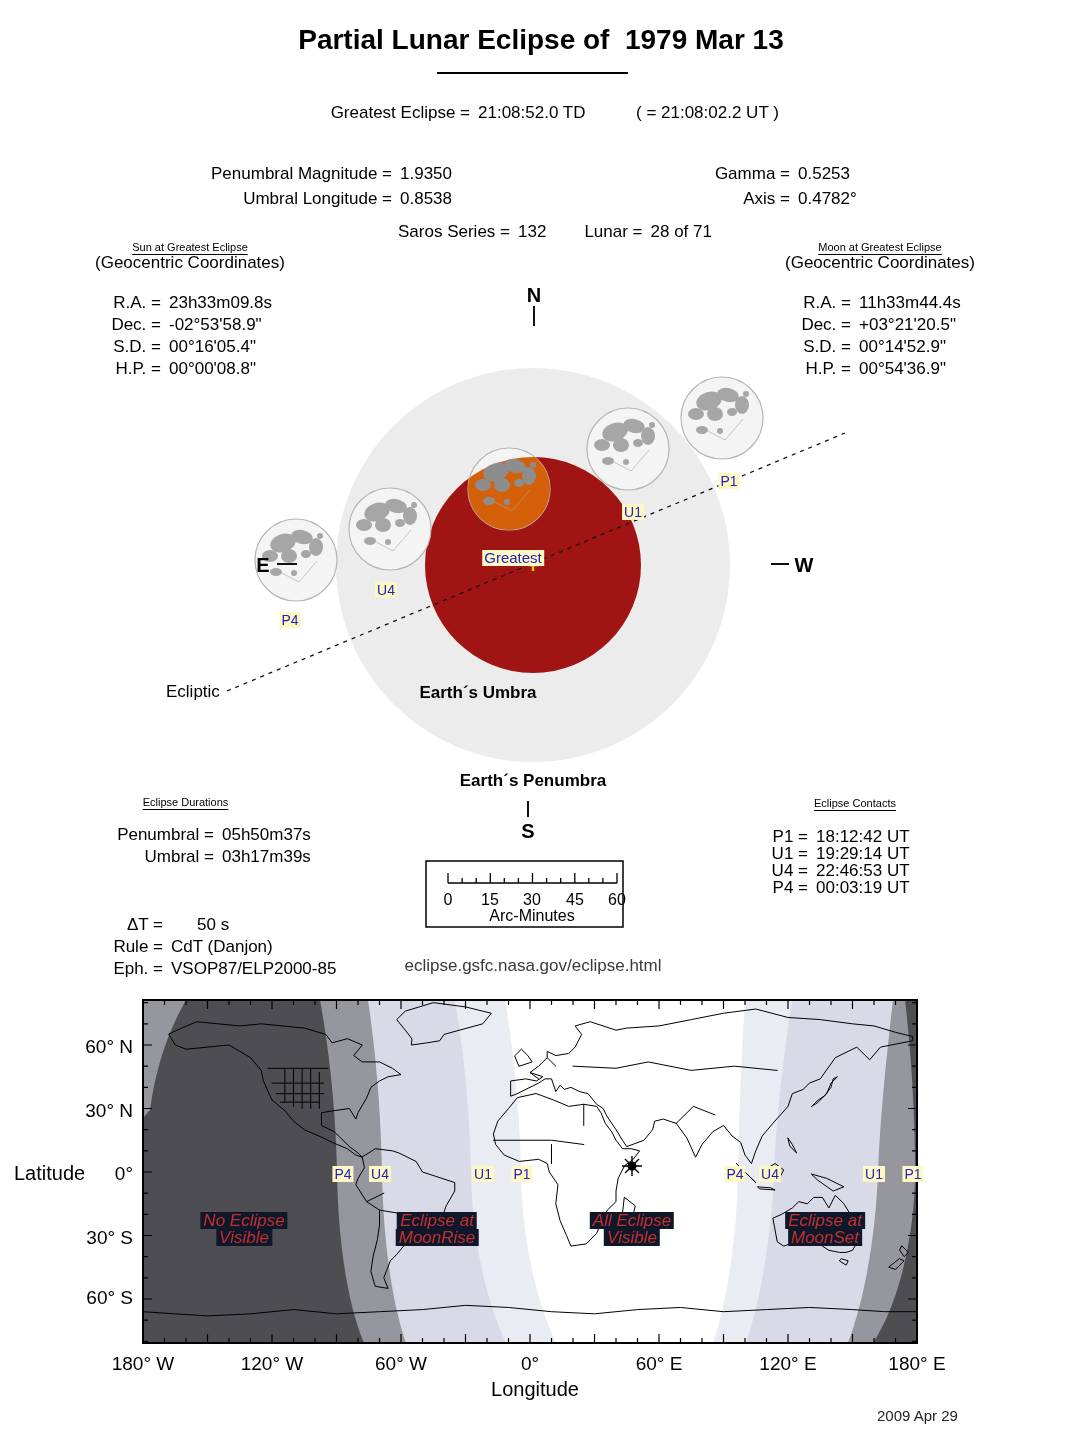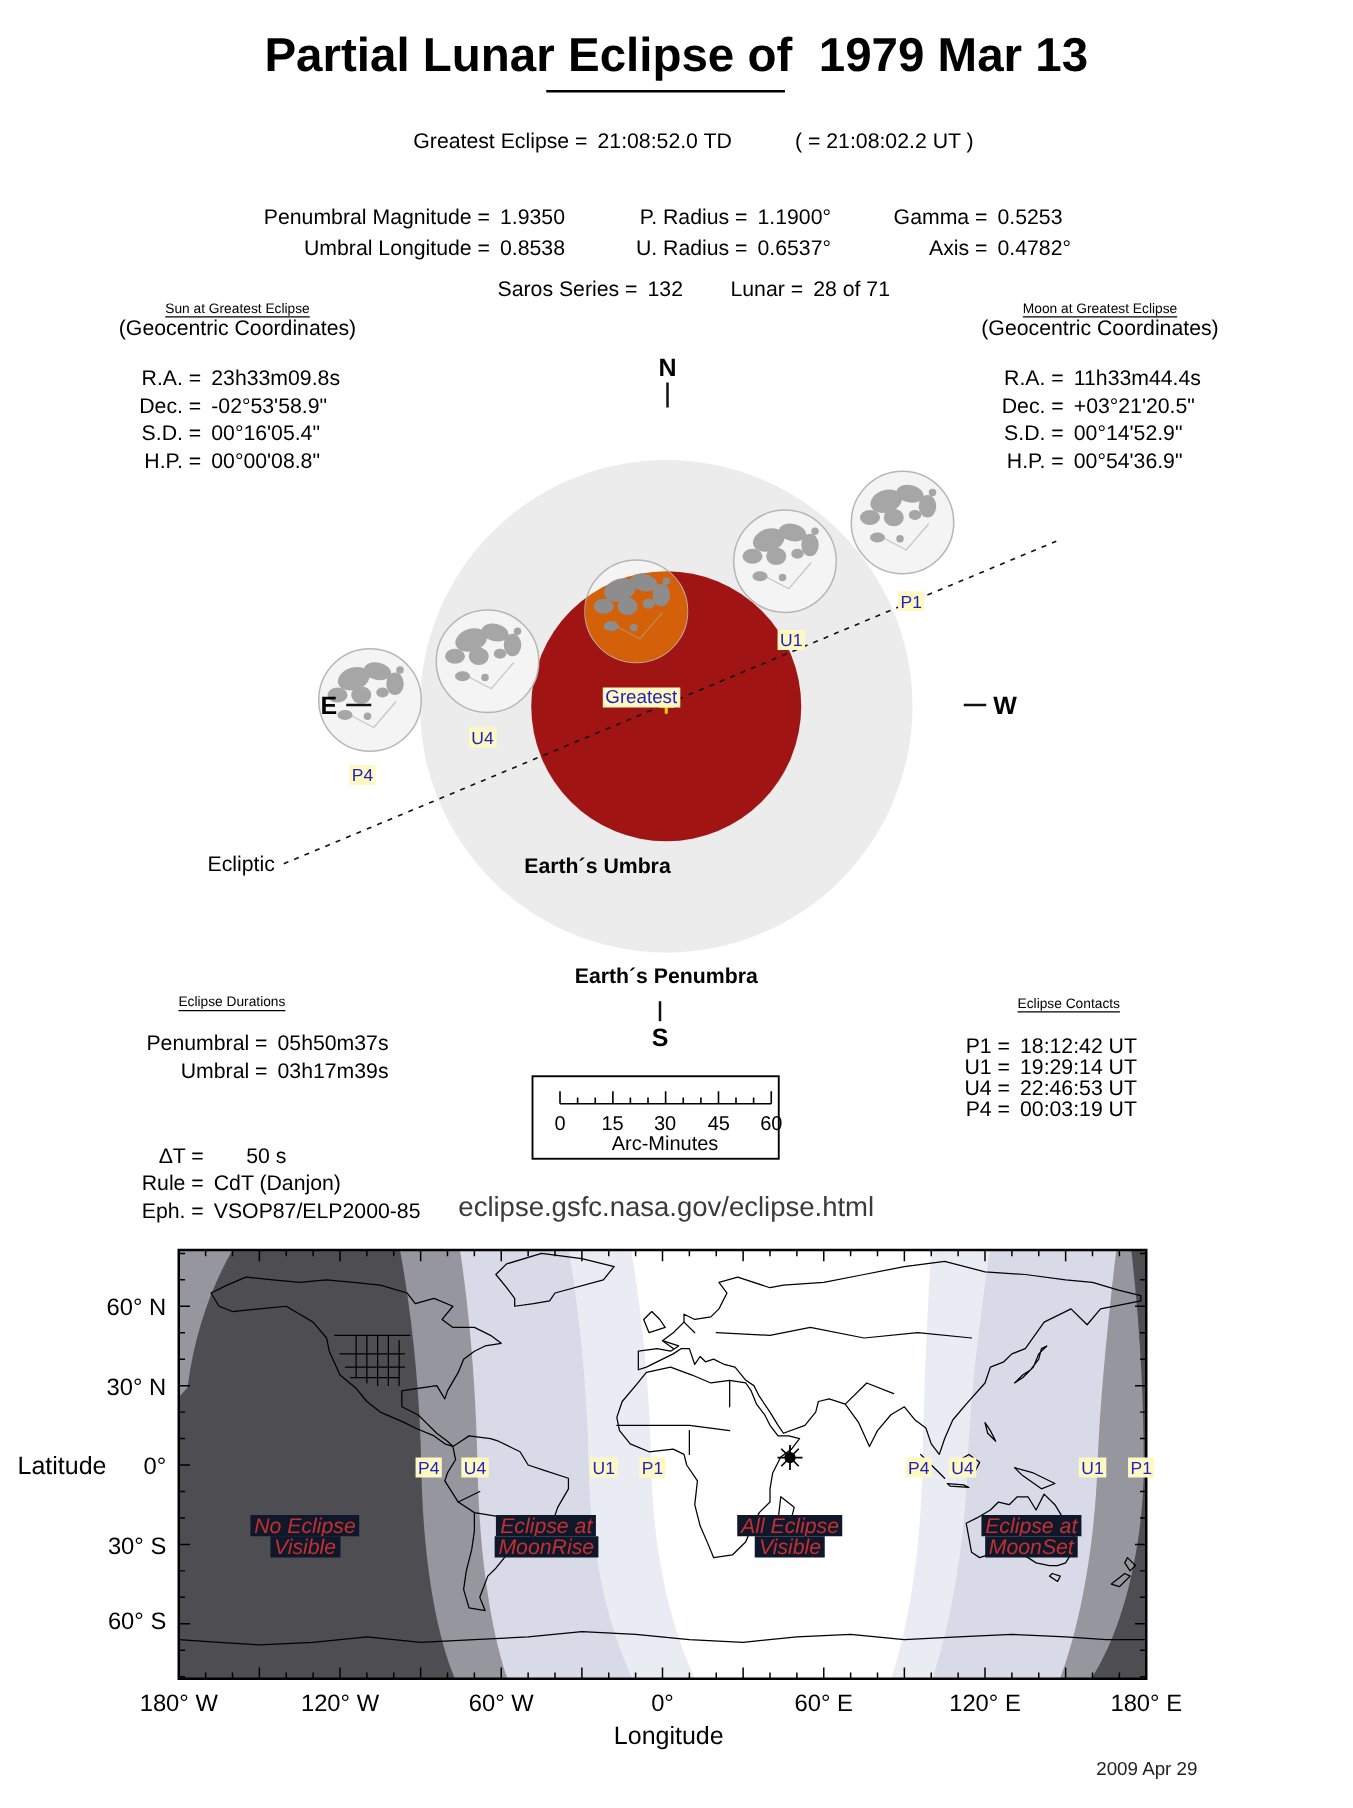--- a/index.html
+++ b/index.html
@@ -4,38 +4,38 @@
 <style>
   html,body{margin:0;padding:0;background:#fff;}
   .page{position:relative;width:1082px;height:1446px;background:#fff;overflow:hidden;
         font-family:"Liberation Sans","DejaVu Sans",sans-serif;color:#000;}
   svg.gfx{position:absolute;left:0;top:0;z-index:1;}
   .ov{position:absolute;z-index:2;}
   .t{font-size:17px;line-height:25px;}
   .row{display:flex;}
   .lab{text-align:right;white-space:pre;}
   .val{margin-left:8px;white-space:pre;text-align:left;}
-  .title{left:0;right:0;top:24px;text-align:center;font-size:38px;font-weight:bold;white-space:pre;}
+  .title{left:0;right:0;top:24px;text-align:center;font-size:28px;font-weight:bold;white-space:pre;}
   .title-underline{left:437px;top:72px;width:191px;height:2px;background:#000;}
   .sec-title{font-size:11px;text-decoration:underline;text-underline-offset:3px;text-align:center;}
   .sub{font-size:17px;text-align:center;}
   .compass{font-size:20px;font-weight:bold;width:30px;text-align:center;line-height:20px;}
   .boldlab{font-size:17px;font-weight:bold;text-align:center;}
   .bluebox{font-size:14px;line-height:14px;color:#2222bb;background:#fef9c3;padding:1px 2px;
            transform:translate(-50%,-50%);white-space:nowrap;}
   .coordrow{line-height:22px;}
   .zone{transform:translateX(-50%);text-align:center;font-style:italic;font-size:17px;
         line-height:17px;color:#c4302f;}
   .zone span{background:#0f172a;padding:0 3px;display:inline-block;margin-bottom:0px;}
   .lat{width:78px;text-align:right;font-size:19px;line-height:19px;}
   .lon{width:90px;text-align:center;font-size:19px;line-height:19px;transform:translateX(-50%);}
   .axis-name{font-size:20px;}
   .scale-num{font-size:16px;line-height:16px;transform:translateX(-50%);}
   .credit{left:333px;width:400px;text-align:center;font-style:italic;font-size:17px;line-height:18px;}
-  .url{left:333px;width:400px;text-align:center;font-size:22px;line-height:18px;color:#3a3a3a;}
+  .url{left:333px;width:400px;text-align:center;font-size:17px;line-height:18px;color:#3a3a3a;}
   .footer-date{font-size:15px;color:#222;}
   .c17{line-height:17px;}
 </style>
 </head>
 <body>
 
 <div class="page">
 
 <svg class="gfx" width="1082" height="1446" viewBox="0 0 1082 1446">
   <defs>
@@ -152,30 +152,20 @@
 <div class="ov t" style="left:160px;top:161px;">
   <div class="row">
         <span class="lab" style="width:232px">Penumbral Magnitude =</span>
         <span class="val">1.9350</span>
       </div>
   <div class="row">
         <span class="lab" style="width:232px">Umbral Longitude =</span>
         <span class="val">0.8538</span>
       </div>
 </div>
-<div class="ov t" style="left:470px;top:161px;">
-  <div class="row">
-        <span class="lab" style="width:128px">P. Radius =</span>
-        <span class="val">1.1900°</span>
-      </div>
-  <div class="row">
-        <span class="lab" style="width:128px">U. Radius =</span>
-        <span class="val">0.6537°</span>
-      </div>
-</div>
 <div class="ov t" style="left:660px;top:161px;">
   <div class="row">
         <span class="lab" style="width:130px">Gamma =</span>
         <span class="val">0.5253</span>
       </div>
   <div class="row">
         <span class="lab" style="width:130px">Axis =</span>
         <span class="val">0.4782°</span>
       </div>
 </div>

